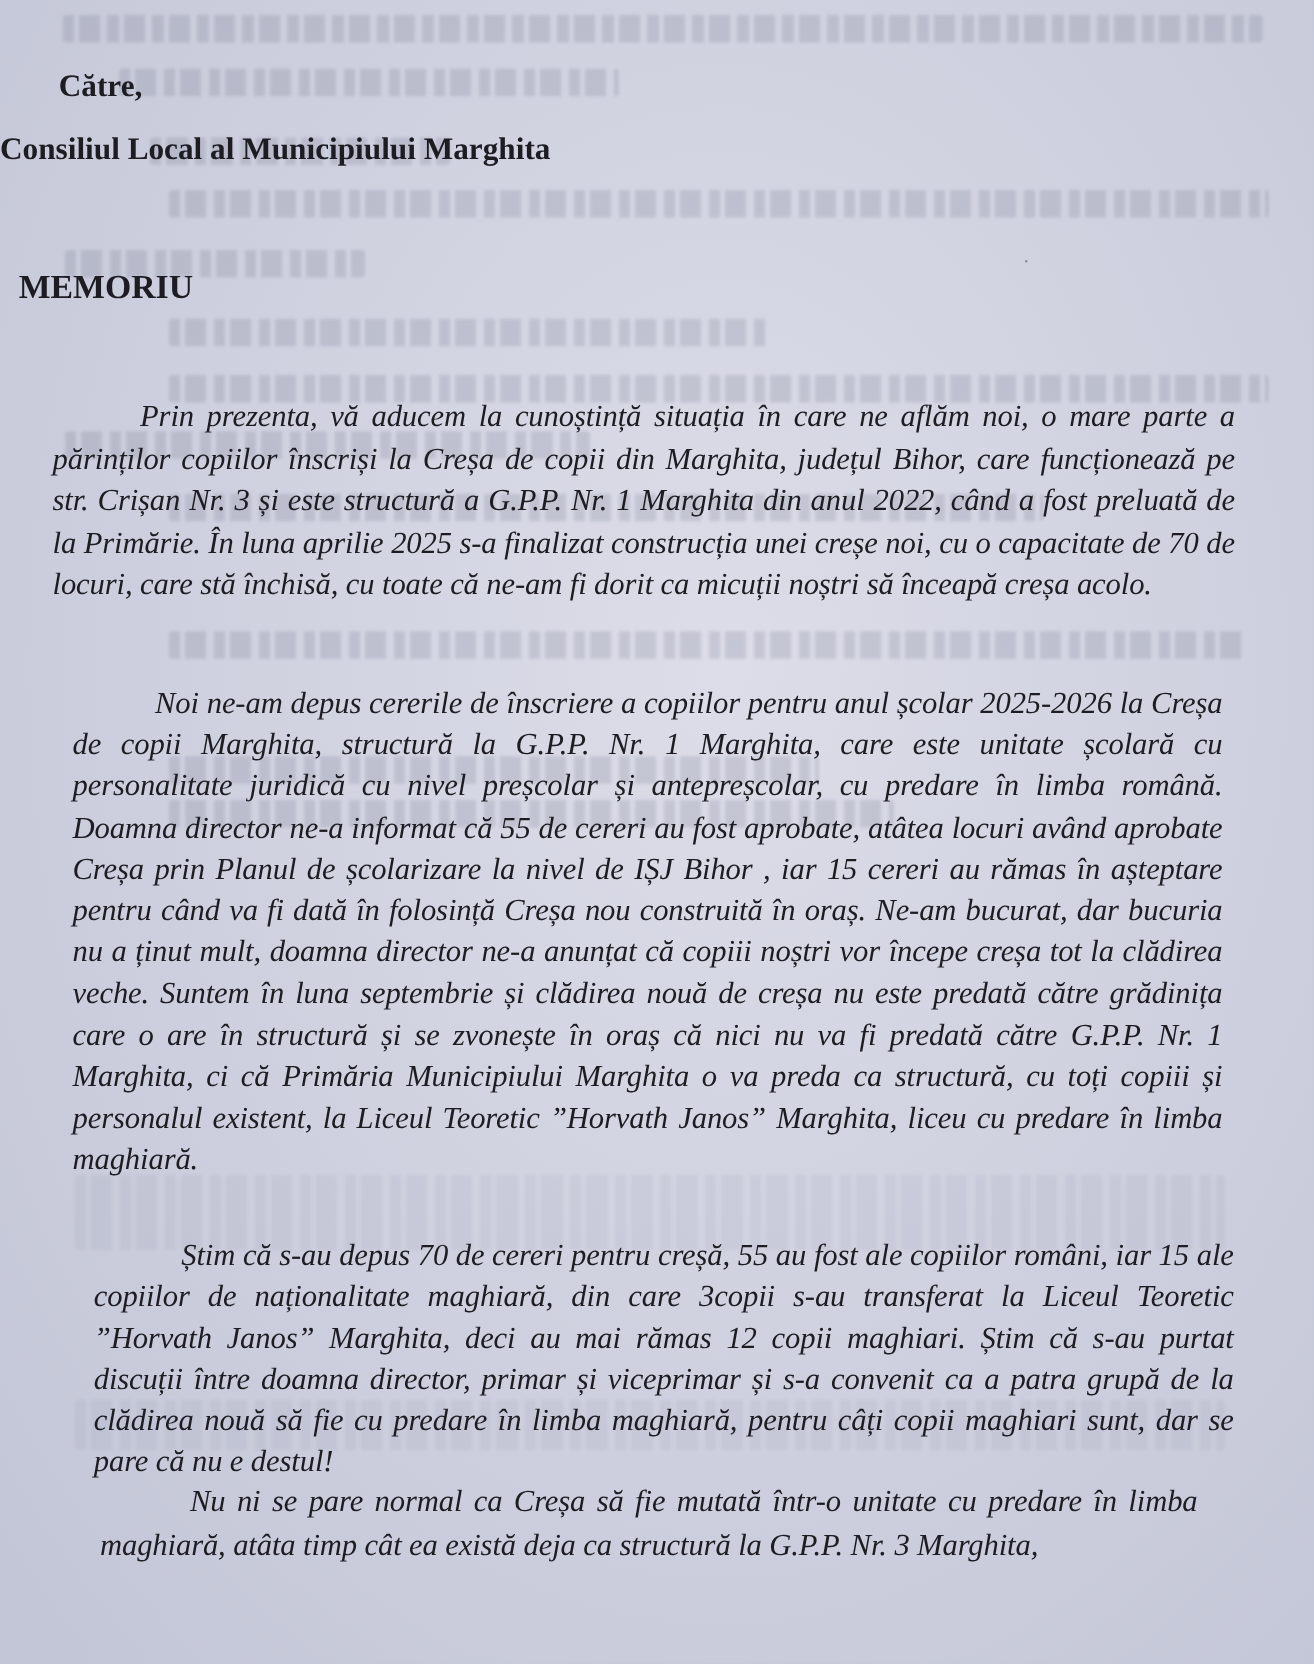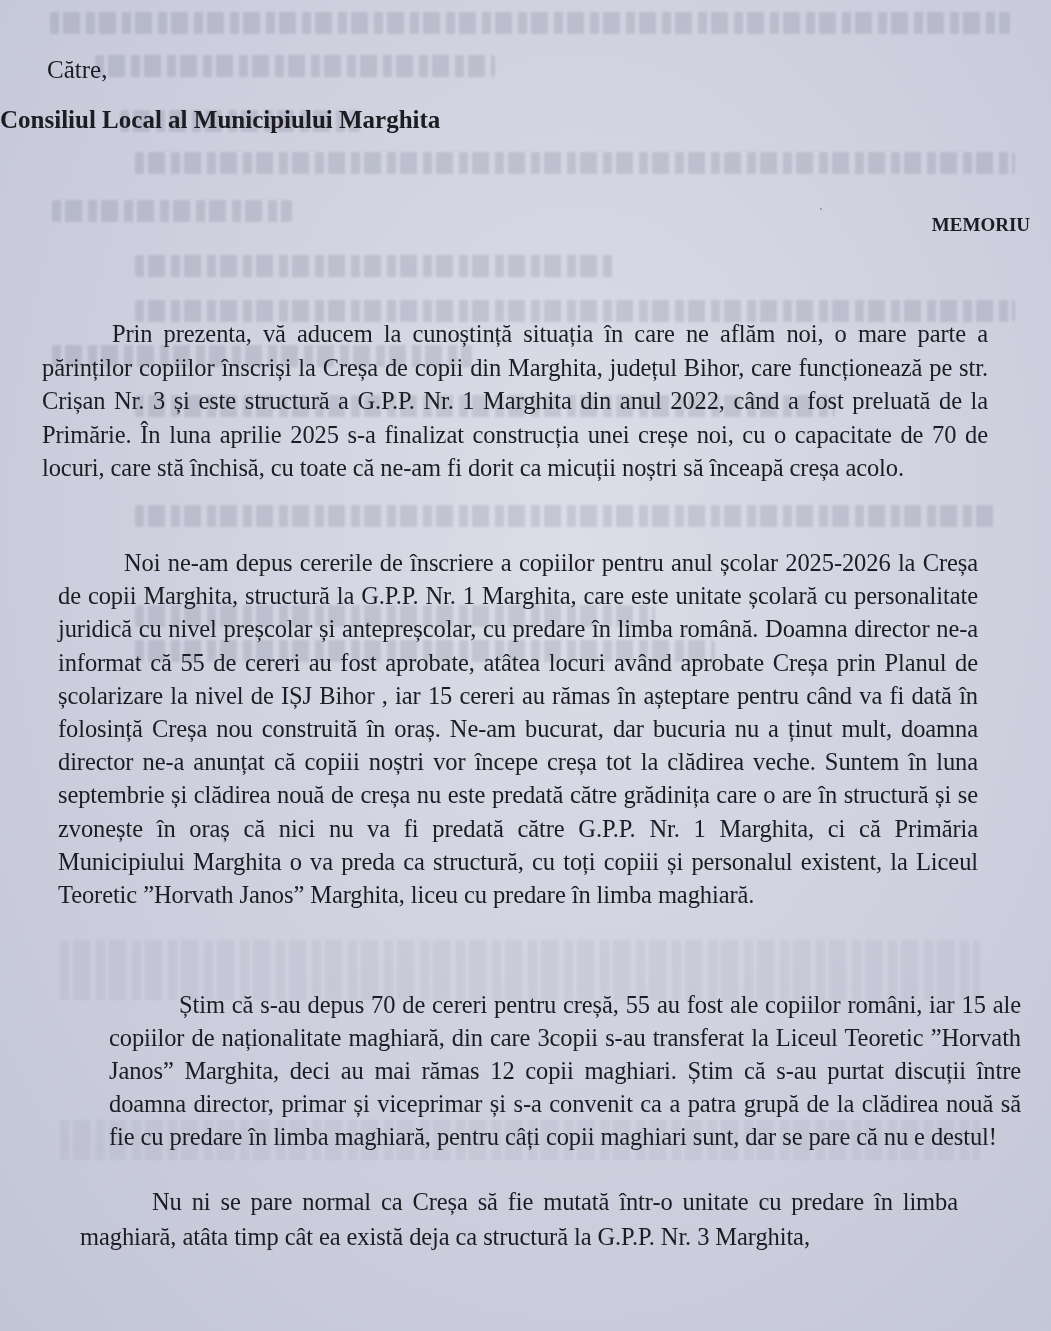--- a/index.html
+++ b/index.html
@@ -39,55 +39,56 @@
     }
     .content {
       position: relative;
       z-index: 1;
     }
     .addressee-intro {
       position: absolute;
       left: 47px;
       top: 56px;
       font-size: 25px;
-      font-weight: normal;
+      font-weight: bold;
       margin: 0;
     }
     .addressee {
       position: absolute;
       left: 0;
       width: 1021px;
       top: 106px;
       text-align: left;
       font-size: 25px;
       font-weight: bold;
       margin: 0;
     }
     .doc-title {
       position: absolute;
-      left: 0;
+      left: 15px;
       width: 1030px;
       top: 214px;
-      text-align: right;
-      font-size: 19px;
+      text-align: left;
+      font-size: 27px;
       font-weight: bold;
       margin: 0;
     }
     .para {
       position: absolute;
       margin: 0;
       font-size: 24.5px;
       line-height: 33.5px;
       text-align: justify;
       text-indent: 70px;
       letter-spacing: -0.1px;
+      font-style: italic;
     }
     .p1 { left: 42px; width: 946px; top: 317px; }
     .p2 { left: 58px; width: 920px; top: 546px; text-indent: 66px; line-height: 33.2px; }
-    .p3 { left: 75px; width: 912px; top: 988px; text-indent: 70px; line-height: 33px; margin-left: 34px; }
+    .p3 { left: 75px; width: 912px; top: 988px; text-indent: 70px; line-height: 33px; }
     .p4 { left: 80px; width: 878px; top: 1184px; text-indent: 72px; line-height: 35px; }
     .speck {
       position: absolute;
       width: 2px; height: 2px;
       background: #5a5d70;
       border-radius: 50%;
       opacity: 0.6;
     }
   </style>
 </head>

